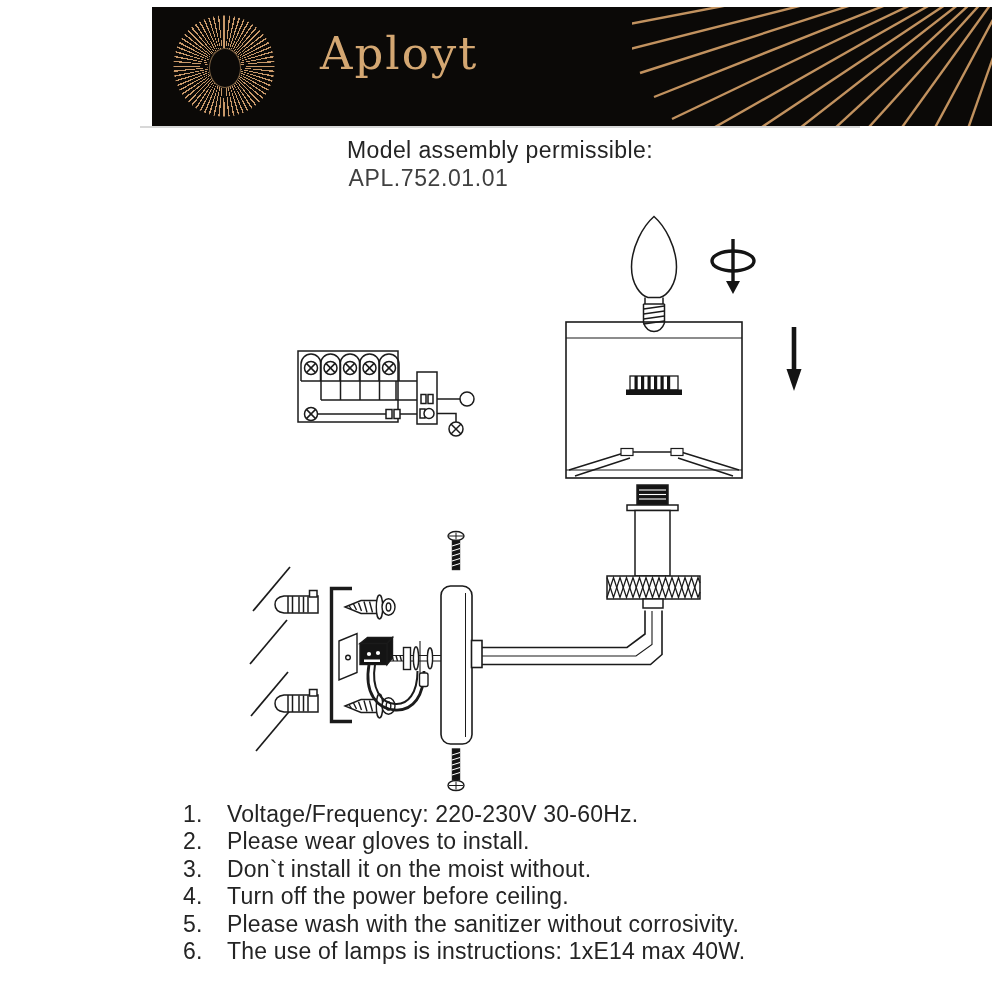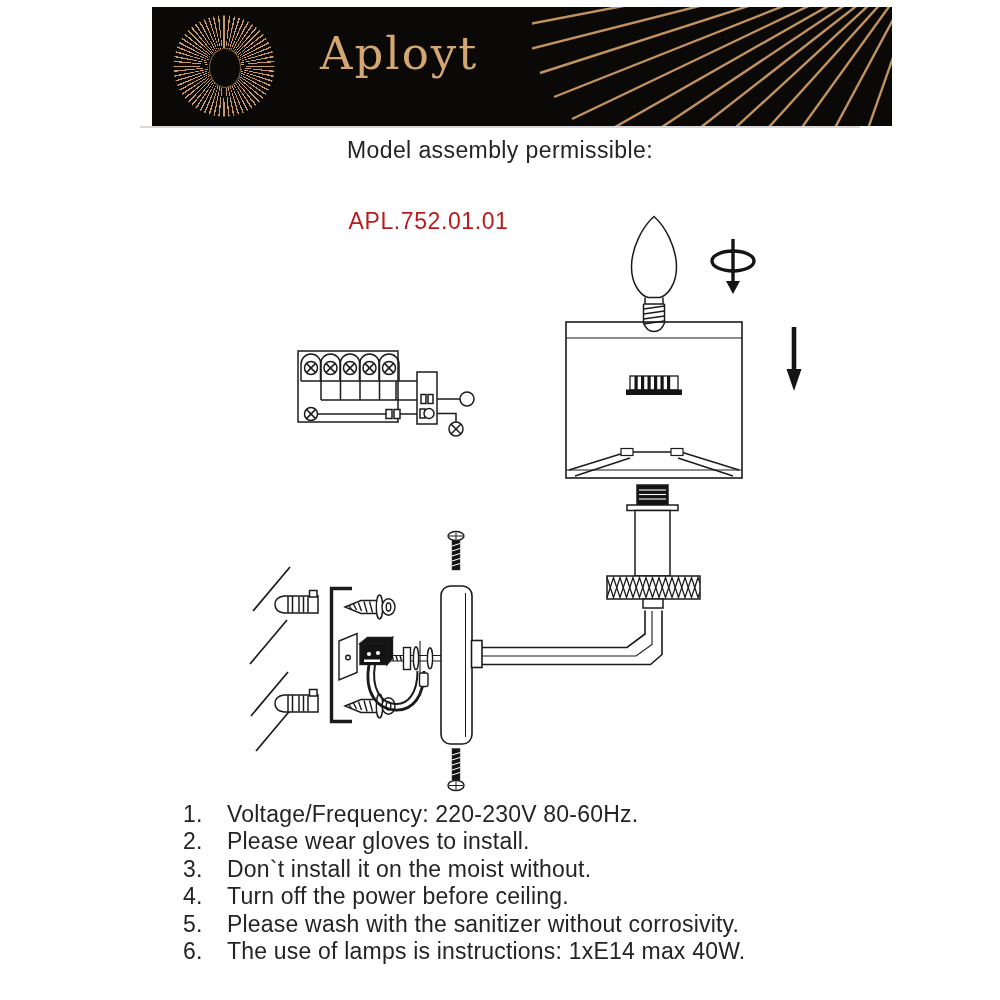--- a/index.html
+++ b/index.html
@@ -1,34 +1,34 @@
 <!DOCTYPE html>
 <html><head>
 <meta charset="utf-8">
 <style>
   html,body{margin:0;padding:0;background:#ffffff;}
   .page{position:relative;width:1000px;height:1000px;background:#fff;overflow:hidden;
         font-family:"Liberation Sans",sans-serif;color:#1f1f1f;}
   
-  .header{position:absolute;left:152px;top:7px;width:740px;height:119px;background:#0b0907;overflow:hidden;}
+  .header{position:absolute;left:152px;top:7px;width:840px;height:119px;background:#0b0907;overflow:hidden;}
   .header-underline{position:absolute;left:140px;top:126px;width:720px;height:2px;background:#d8d8d8;}
   .sunburst{position:absolute;left:14px;top:1px;width:116px;height:116px;border-radius:50%;
     background:repeating-conic-gradient(from 0deg,#c9996a 0deg 1.7deg,rgba(0,0,0,0) 1.7deg 5.6deg);
     -webkit-mask:radial-gradient(closest-side,transparent 0 16px,#000 17px 50px,transparent 51px);
     mask:radial-gradient(closest-side,transparent 0 16px,#000 17px 50px,transparent 51px);}
   .sunhole{position:absolute;left:57px;top:41px;width:30px;height:38px;border-radius:50%;
     background:#0b0907;border:1px solid rgba(210,164,112,.55);}
   .brand{position:absolute;left:168px;top:24px;font-family:"DejaVu Serif",serif;
     font-size:45px;font-weight:400;color:#d4a772;letter-spacing:2px;line-height:1;}
   .rays{position:absolute;right:0;top:0;}
   
   .title{position:absolute;left:0;top:137px;width:1000px;text-align:center;
     font-size:23px;letter-spacing:.4px;color:#242424;}
   .model{position:absolute;left:0;top:165px;width:857px;text-align:center;
-    font-size:23px;letter-spacing:.6px;color:#b91c1c;margin-top:43px;}
+    font-size:23px;letter-spacing:.6px;color:#404040;}
   
   .diagram{position:absolute;left:0;top:0;}
   
   .instructions{position:absolute;left:183px;top:801px;width:720px;}
   .li{display:flex;height:27.4px;align-items:flex-start;font-size:23px;color:#242424;letter-spacing:.2px;}
   .li .num{width:44px;flex:0 0 44px;}
   .li .txt{flex:1;white-space:nowrap;}
 </style>
 </head>
 <body>
@@ -279,21 +279,21 @@
 
     <g>
       <line x1="794" y1="327" x2="794" y2="371" stroke="#141414" stroke-width="4.6"></line>
       <polygon points="786.5,369 801.5,369 794,391" fill="#141414"></polygon>
     </g>
   </svg>
 
   <div class="instructions">
     <div class="li">
       <span class="num">1.</span>
-      <span class="txt">Voltage/Frequency: 220-230V 80-60Hz.</span>
+      <span class="txt">Voltage/Frequency: 220-230V 30-60Hz.</span>
     </div>
     <div class="li">
       <span class="num">2.</span>
       <span class="txt">Please wear gloves to install.</span>
     </div>
     <div class="li">
       <span class="num">3.</span>
       <span class="txt">Don`t install it on the moist without.</span>
     </div>
     <div class="li">

